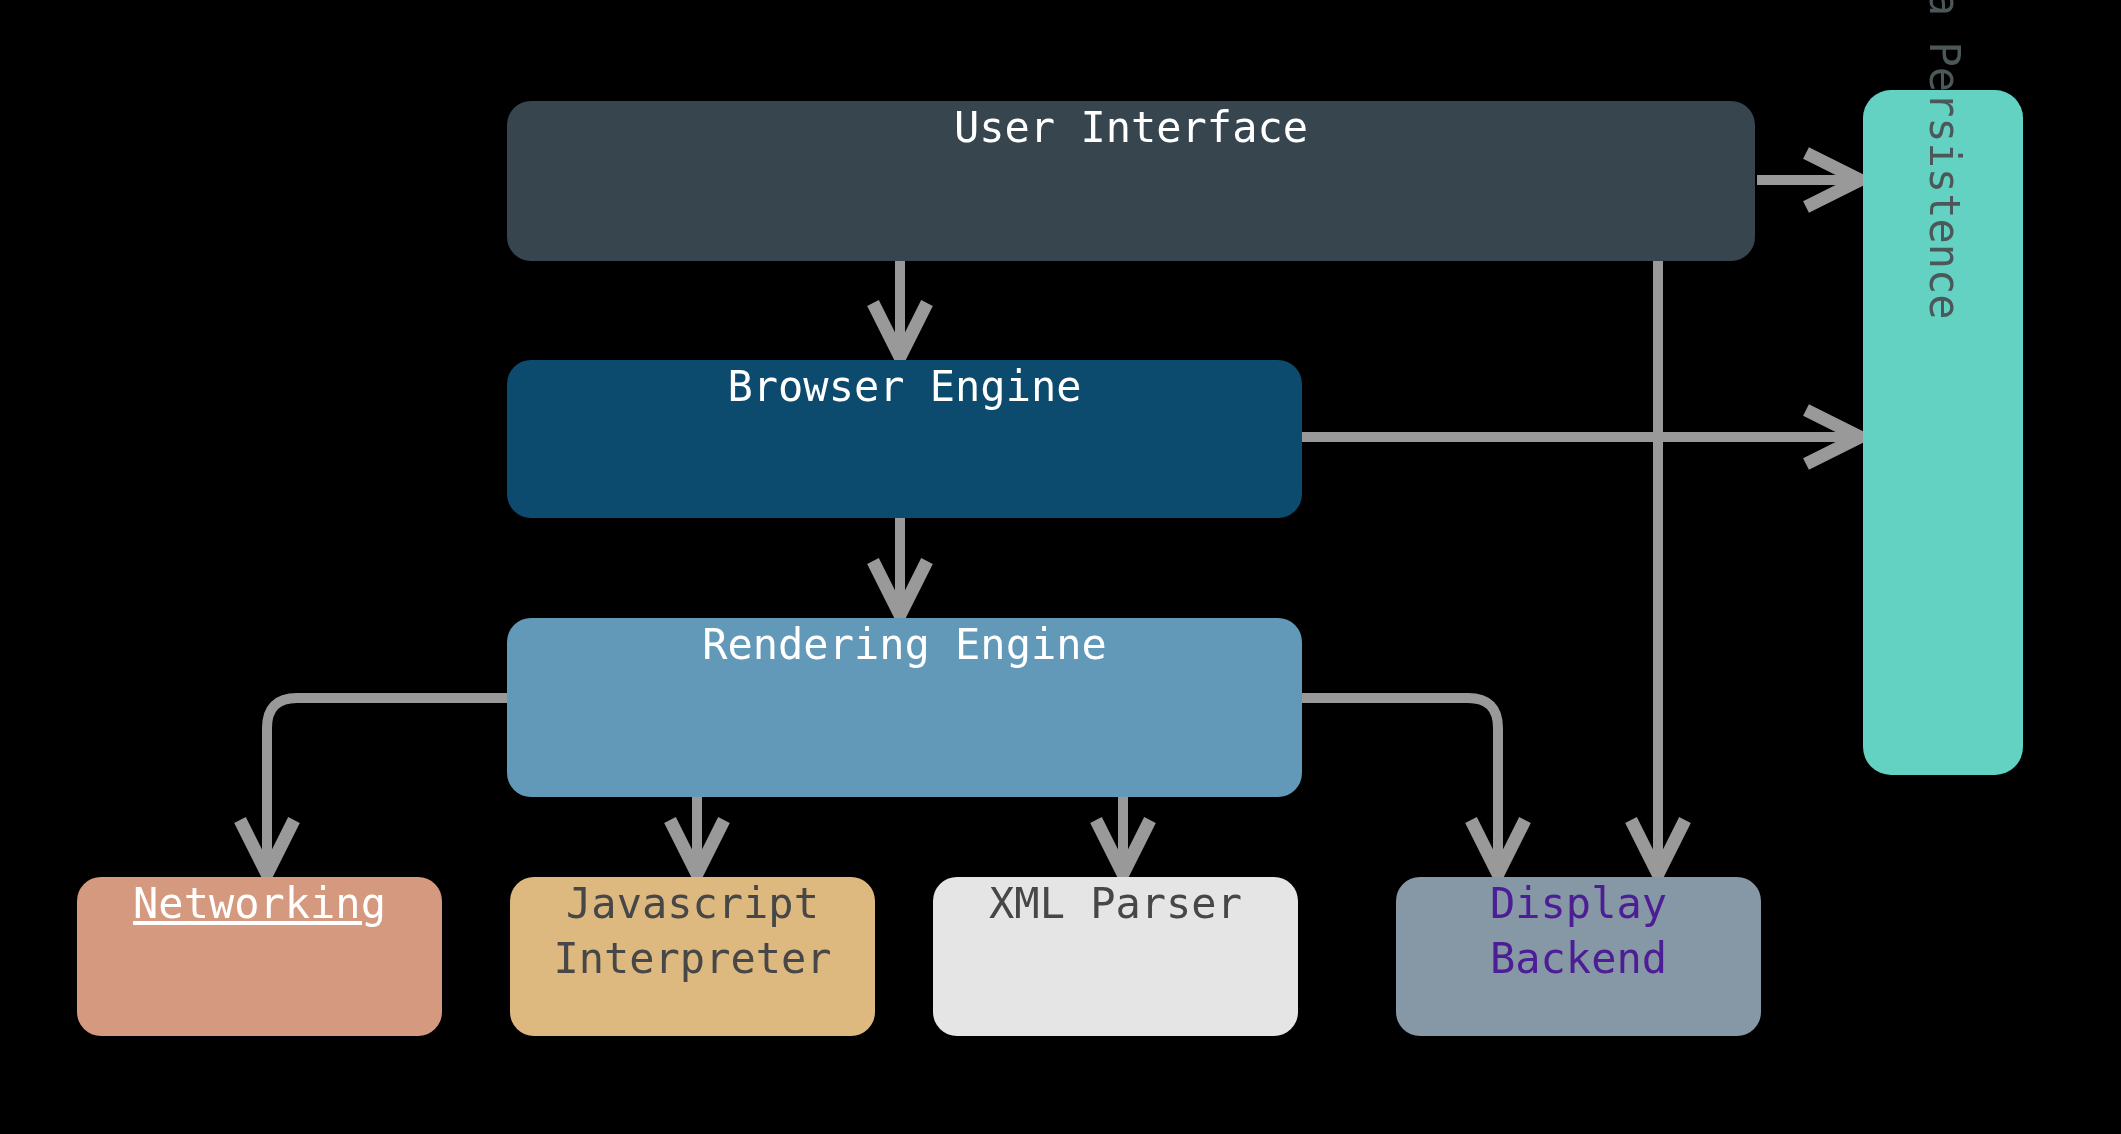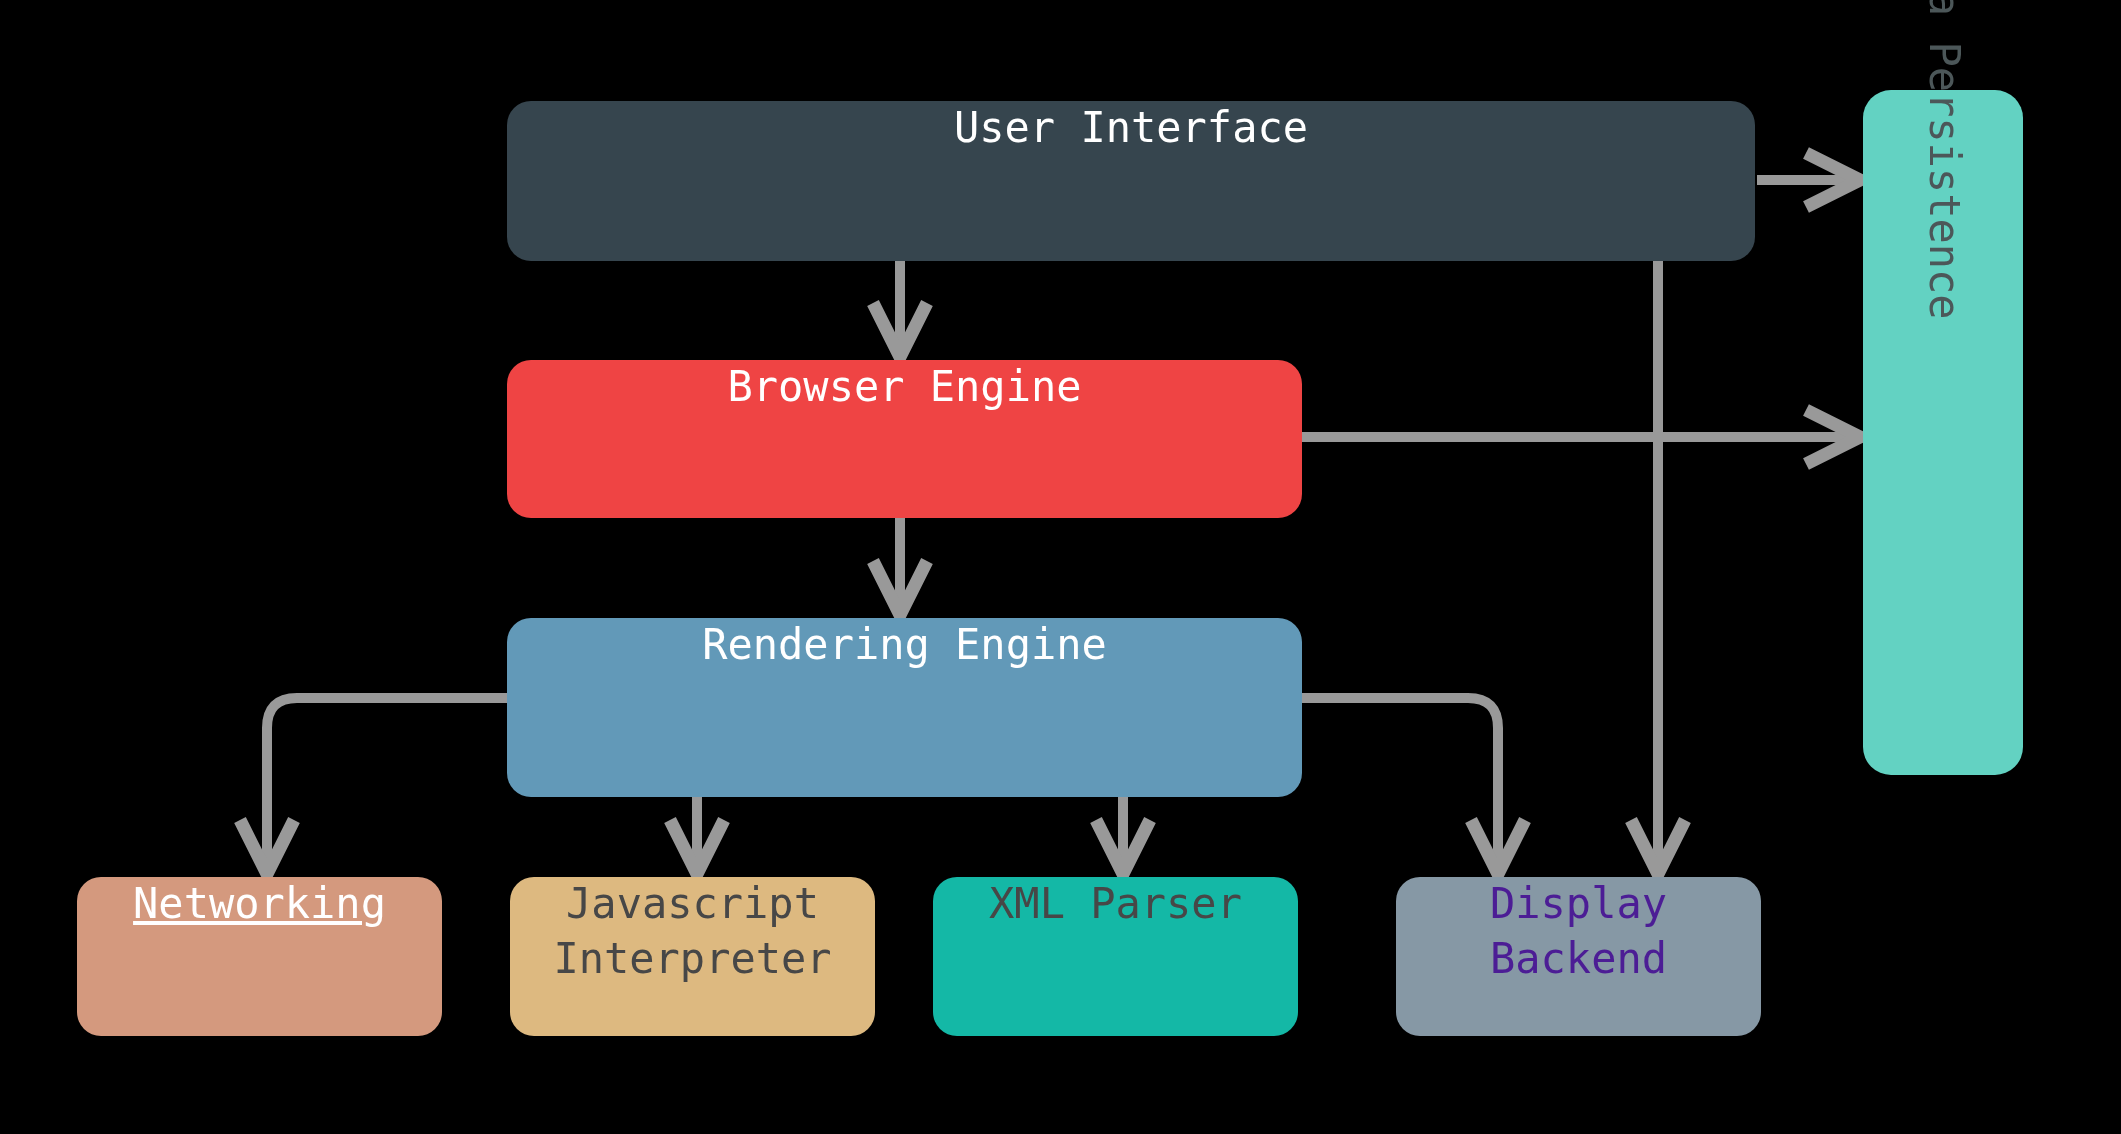--- a/index.html
+++ b/index.html
@@ -103,38 +103,38 @@
     <g>
       <path class="edge edge-shaft" d="M1302 698 L1468 698 Q1498 698 1498 728 L1498 873" stroke="#999999"></path>
       <polyline class="edge edge-head" points="1471,820 1498,874 1525,820" stroke="#999999"></polyline>
     </g>
   </svg>
 
   <div class="node node-ui" style="background: rgb(54, 69, 78); color: rgb(255, 255, 255);">
     <span>User Interface</span>
   </div>
 
-  <div class="node node-browser" style="background: #ef4444; color: rgb(255, 255, 255);">
+  <div class="node node-browser" style="background: #0c4a6e; color: rgb(255, 255, 255);">
     <span>Browser Engine</span>
   </div>
 
   <div class="node node-rendering" style="background: rgb(98, 153, 184); color: rgb(255, 255, 255);">
     <span>Rendering Engine</span>
   </div>
 
   <div class="node node-network" style="background: rgb(212, 153, 126); color: rgb(255, 255, 255); text-decoration: underline;">
     <span>Networking</span>
   </div>
 
   <div class="node node-js" style="background: rgb(221, 185, 128); color: rgb(71, 71, 71);">
     <span>Javascript
 Interpreter</span>
   </div>
 
-  <div class="node node-xml" style="background: #14b8a6; color: rgb(71, 71, 71);">
+  <div class="node node-xml" style="background: #e5e5e5; color: rgb(71, 71, 71);">
     <span>XML Parser</span>
   </div>
 
   <div class="node node-display" style="background: rgb(134, 152, 165); color: #4c1d95;">
     <span>Display
 Backend</span>
   </div>
 
   <div class="node node-data" style="background: rgb(99, 210, 194); color: rgb(76, 87, 89);">
     <span class="vertical-label">Data Persistence</span>

